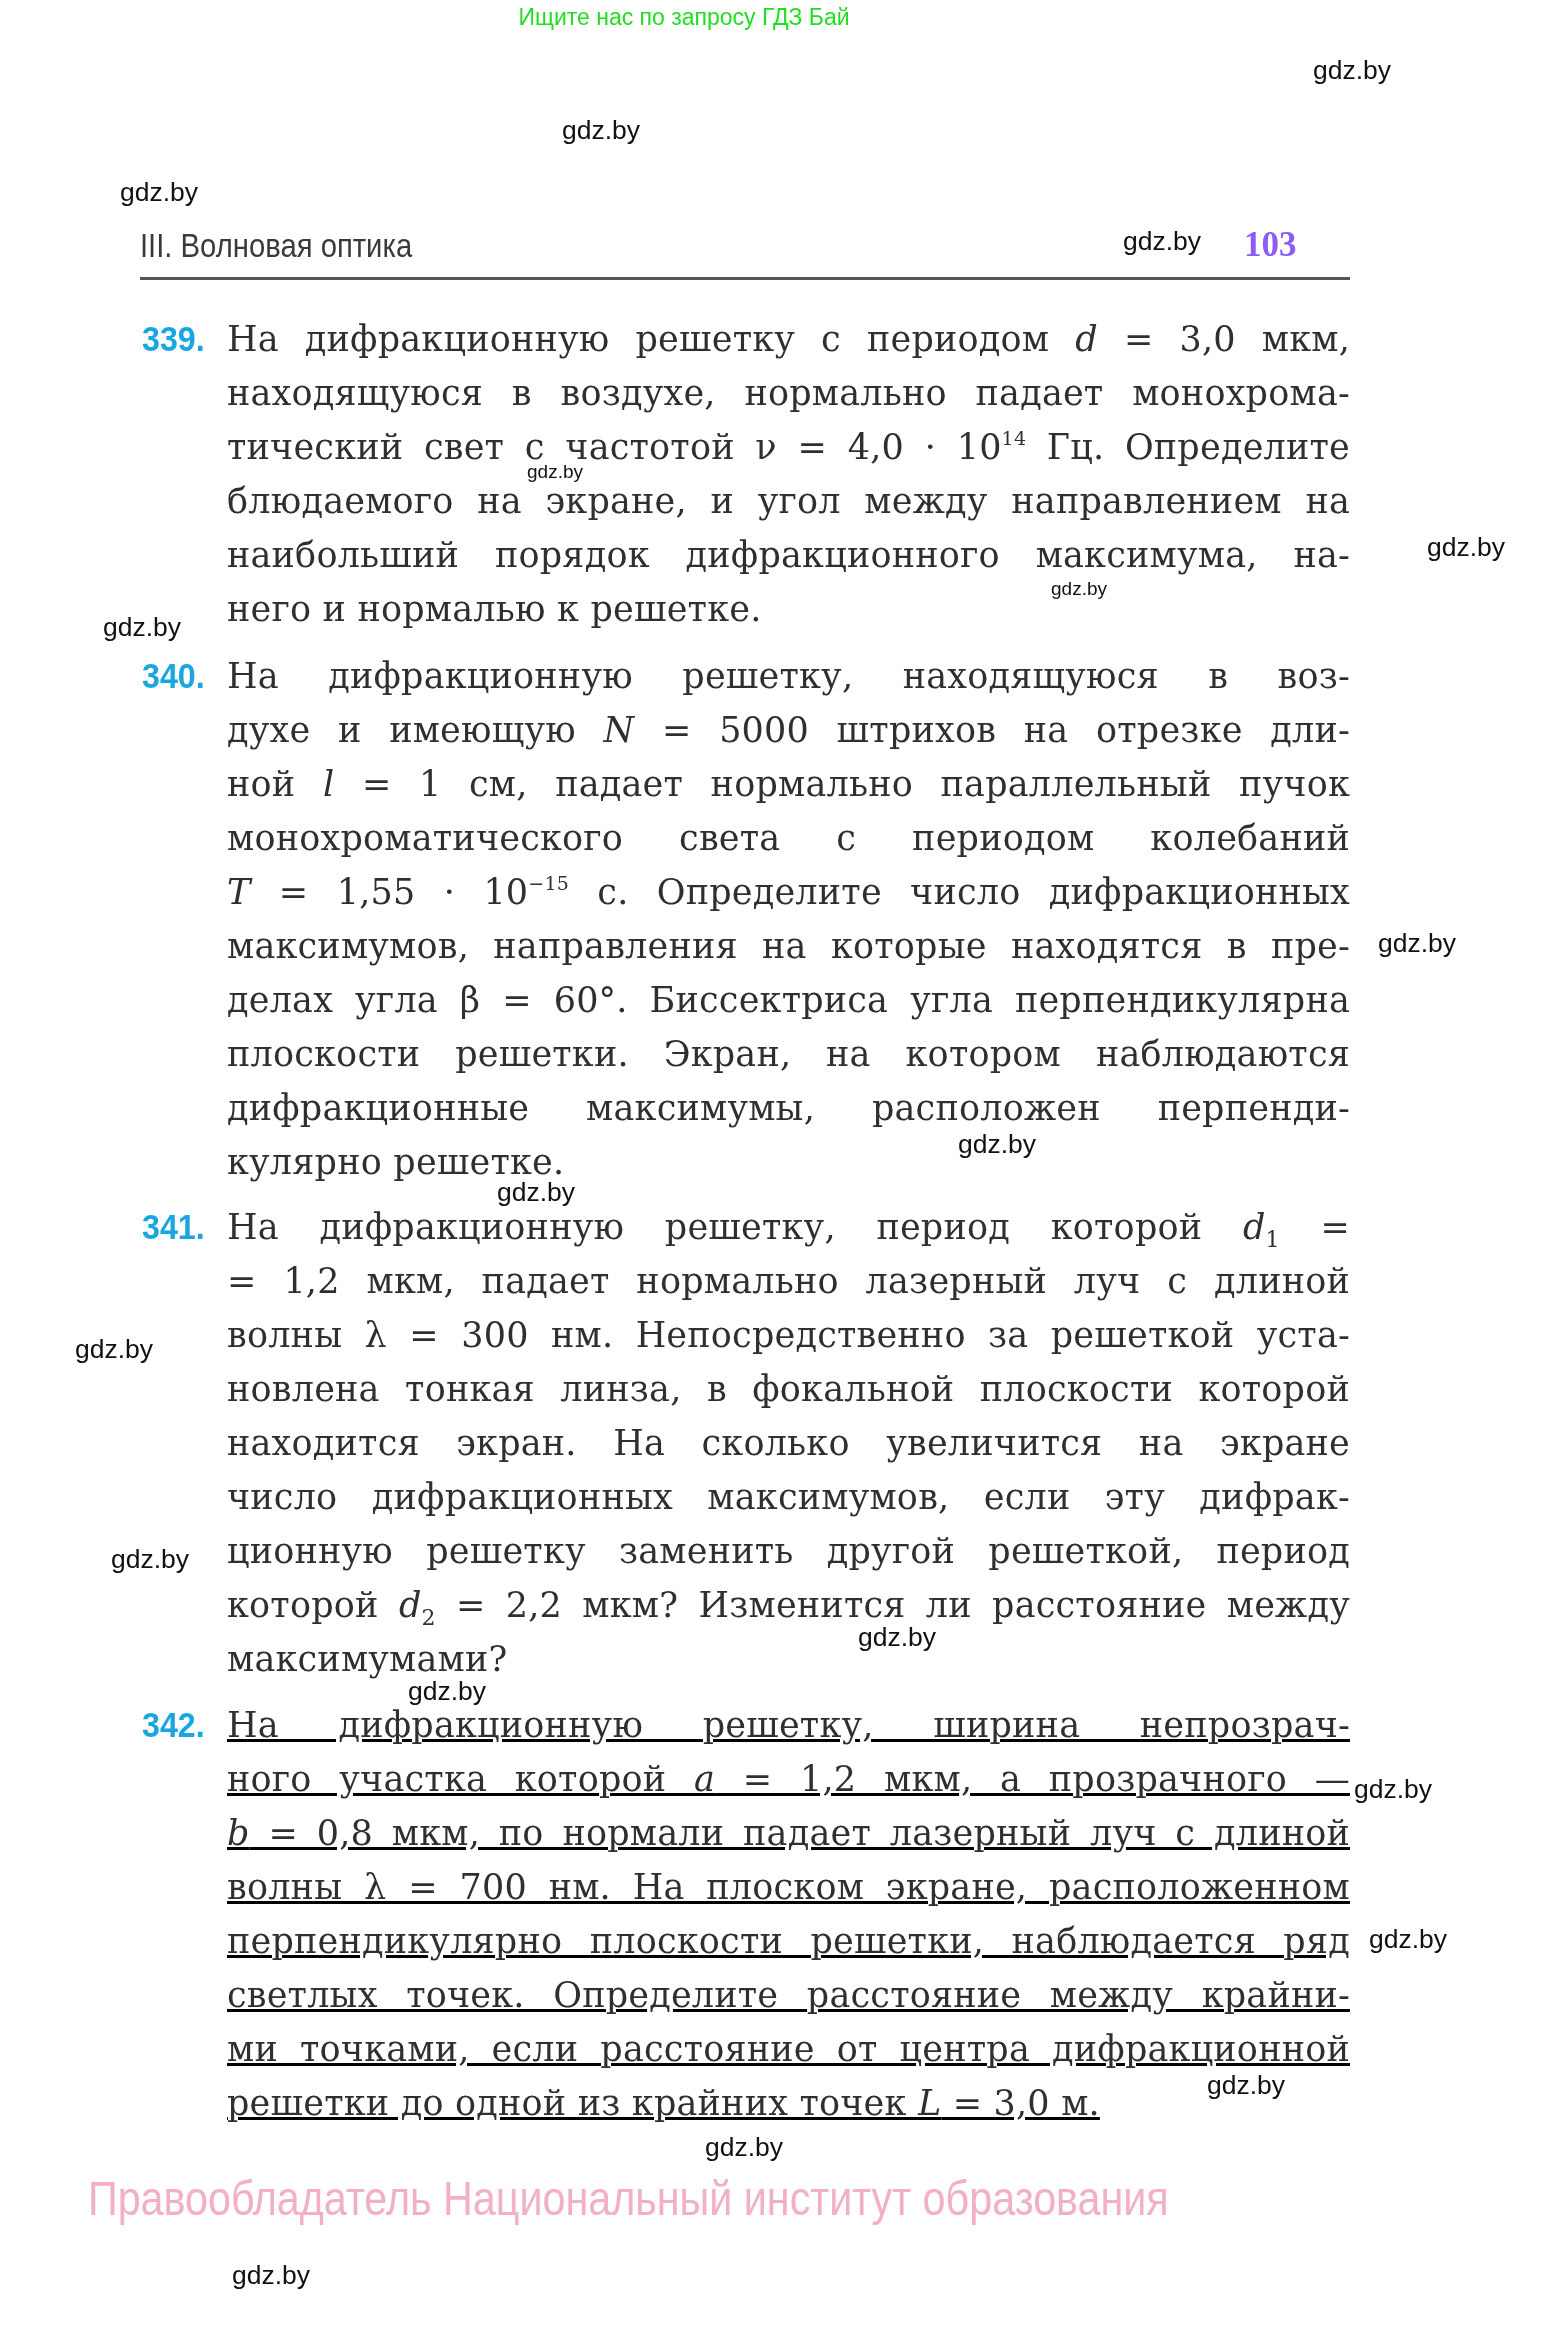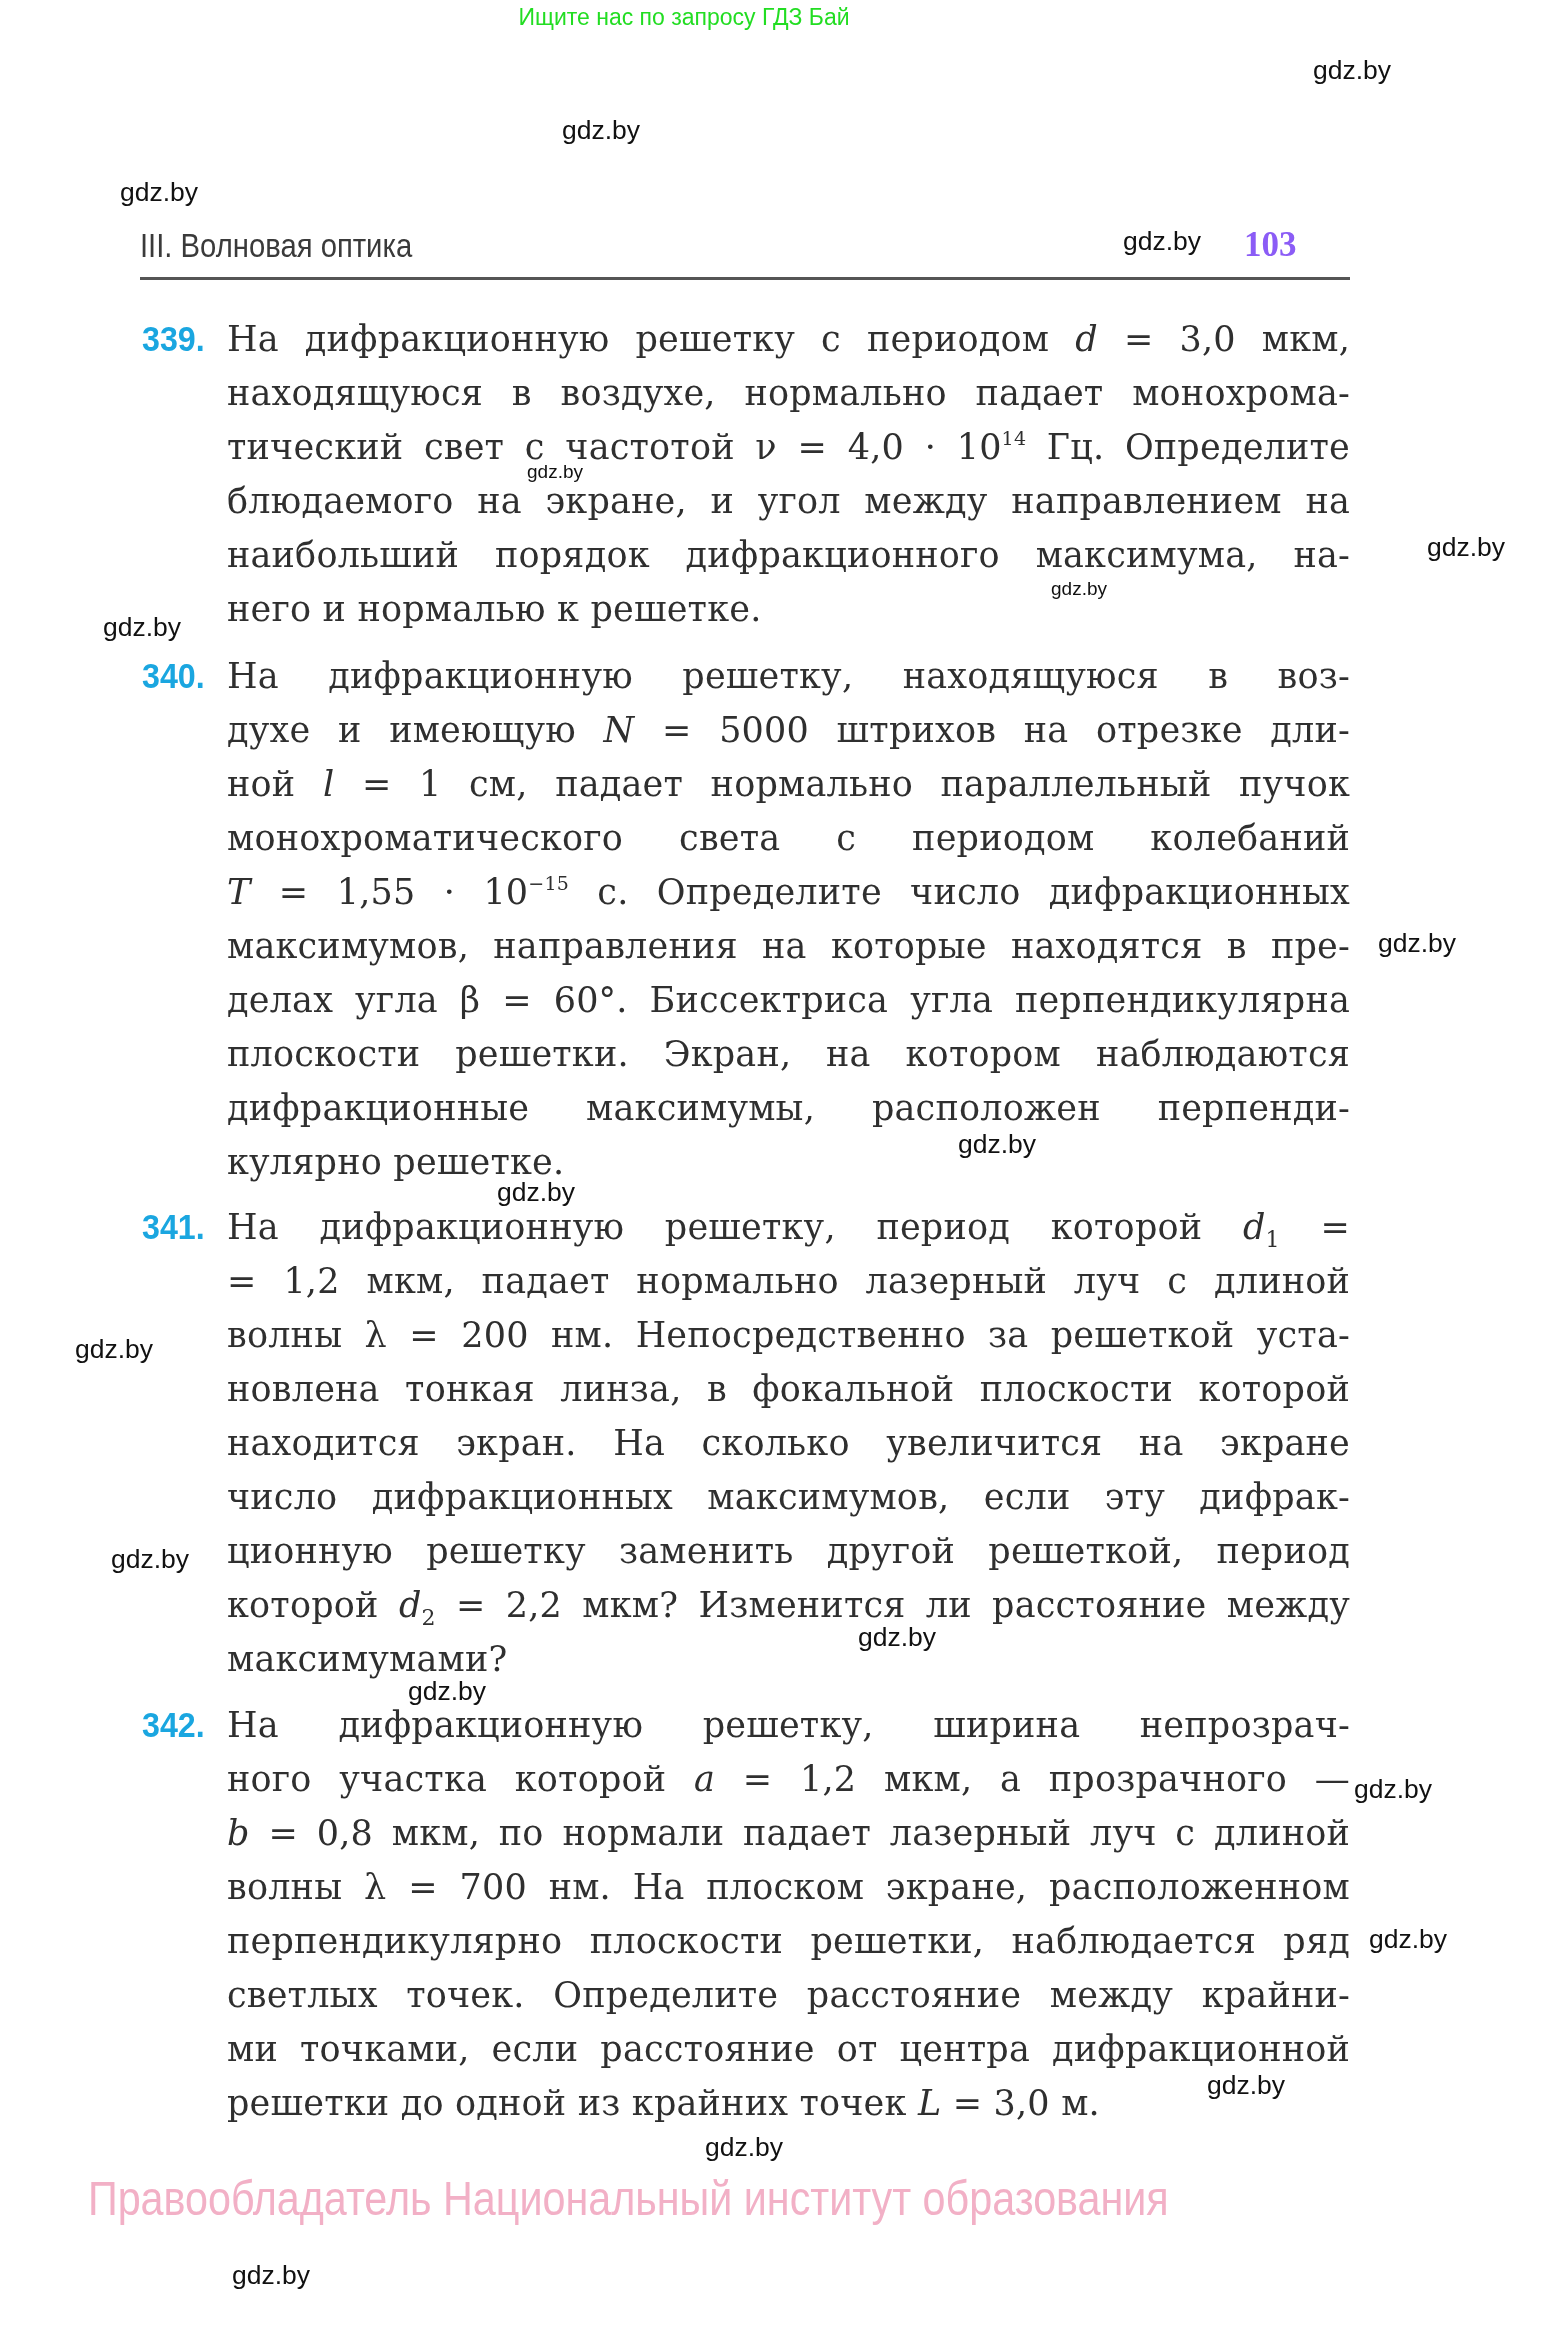--- a/index.html
+++ b/index.html
@@ -51,29 +51,29 @@
       <div class="pline"><span>максимумов, направления на которые находятся в пре-</span></div>
       <div class="pline"><span>делах угла β = 60°. Биссектриса угла перпендикулярна</span></div>
       <div class="pline"><span>плоскости решетки. Экран, на котором наблюдаются</span></div>
       <div class="pline"><span>дифракционные максимумы, расположен перпенди-</span></div>
       <div class="pline last"><span>кулярно решетке.</span></div>
     </div>
     <div class="problem" style="top: 1200px;">
       <div class="pnum">341.</div>
       <div class="pline"><span>На дифракционную решетку, период которой </span><span class="seg-i">d</span><span class="seg-sub">1</span><span> =</span></div>
       <div class="pline"><span>= 1,2 мкм, падает нормально лазерный луч с длиной</span></div>
-      <div class="pline"><span>волны λ = 200 нм. Непосредственно за решеткой уста-</span></div>
+      <div class="pline"><span>волны λ = 300 нм. Непосредственно за решеткой уста-</span></div>
       <div class="pline"><span>новлена тонкая линза, в фокальной плоскости которой</span></div>
       <div class="pline"><span>находится экран. На сколько увеличится на экране</span></div>
       <div class="pline"><span>число дифракционных максимумов, если эту дифрак-</span></div>
       <div class="pline"><span>ционную решетку заменить другой решеткой, период</span></div>
       <div class="pline"><span>которой </span><span class="seg-i">d</span><span class="seg-sub">2</span><span> = 2,2 мкм? Изменится ли расстояние между</span></div>
       <div class="pline last"><span>максимумами?</span></div>
     </div>
-    <div class="problem" style="top: 1698px;">
+    <div class="problem" style="top: 1698px; text-decoration: underline;">
       <div class="pnum">342.</div>
       <div class="pline"><span>На дифракционную решетку, ширина непрозрач-</span></div>
       <div class="pline"><span>ного участка которой </span><span class="seg-i">a</span><span> = 1,2 мкм, а прозрачного —</span></div>
       <div class="pline"><span class="seg-i">b</span><span> = 0,8 мкм, по нормали падает лазерный луч с длиной</span></div>
       <div class="pline"><span>волны λ = 700 нм. На плоском экране, расположенном</span></div>
       <div class="pline"><span>перпендикулярно плоскости решетки, наблюдается ряд</span></div>
       <div class="pline"><span>светлых точек. Определите расстояние между крайни-</span></div>
       <div class="pline"><span>ми точками, если расстояние от центра дифракционной</span></div>
       <div class="pline last"><span>решетки до одной из крайних точек </span><span class="seg-i">L</span><span> = 3,0 м.</span></div>
     </div>

